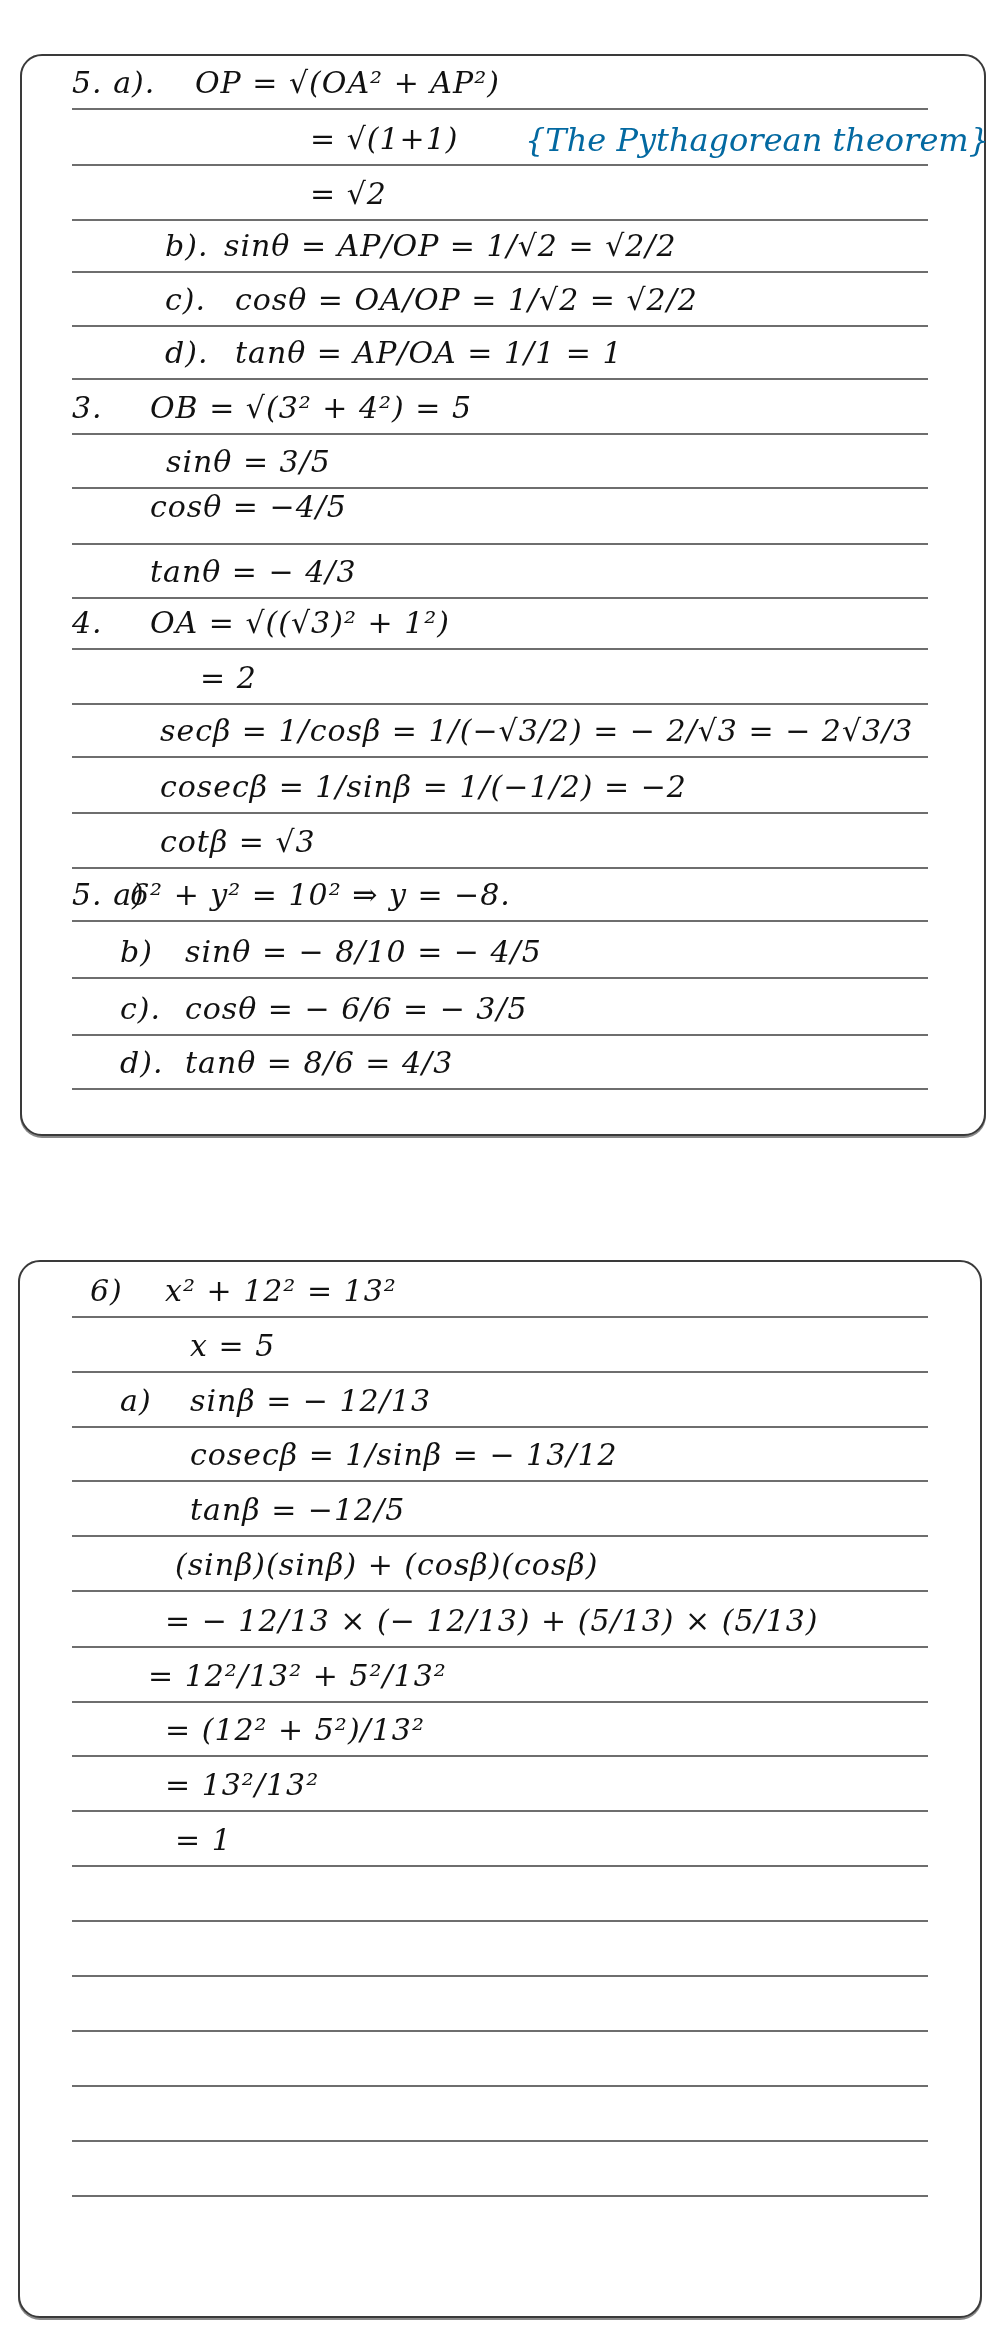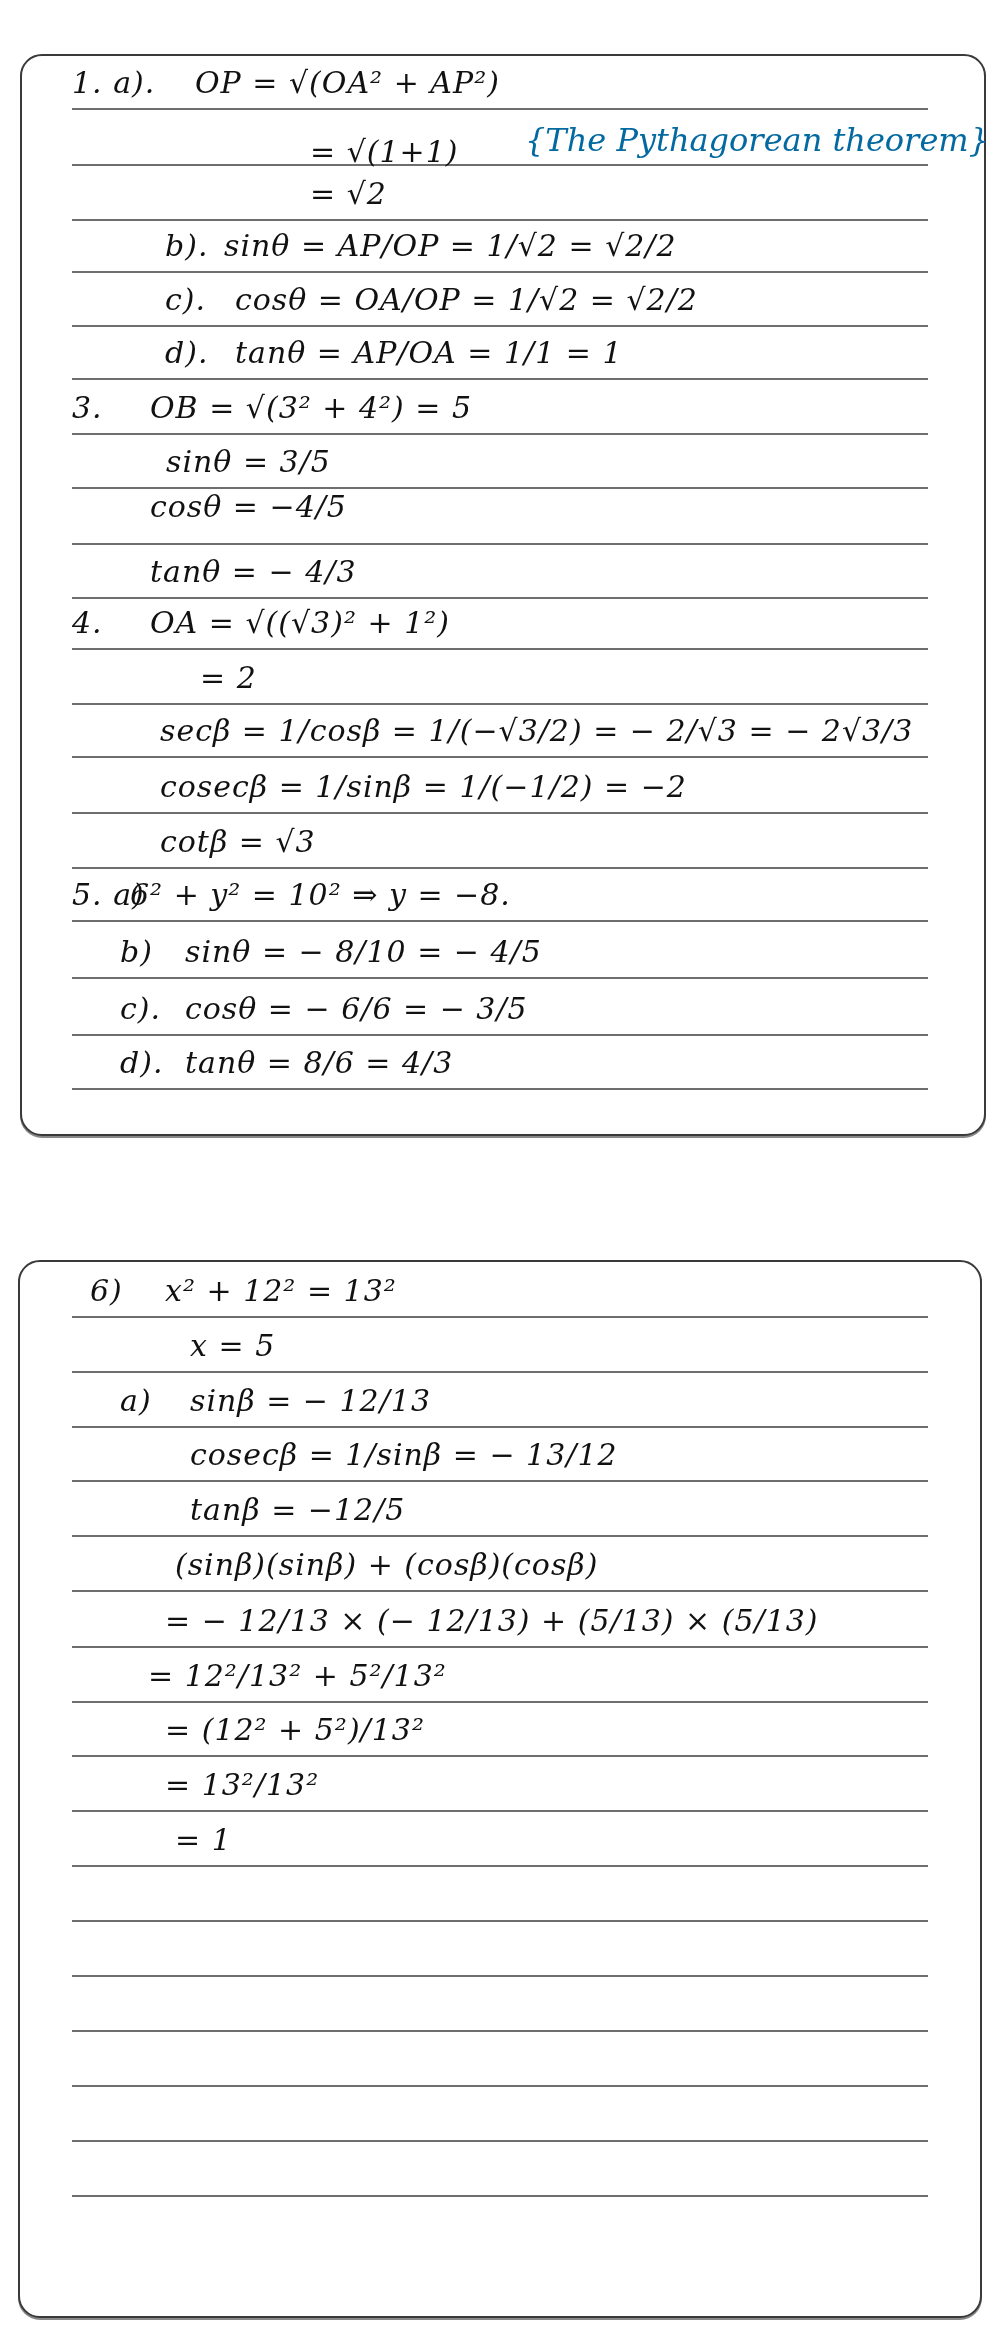--- a/index.html
+++ b/index.html
@@ -33,23 +33,23 @@
     <div class="rule" style="left: 72px; top: 703px; width: 856px;"></div>
     <div class="rule" style="left: 72px; top: 756px; width: 856px;"></div>
     <div class="rule" style="left: 72px; top: 812px; width: 856px;"></div>
     <div class="rule" style="left: 72px; top: 867px; width: 856px;"></div>
     <div class="rule" style="left: 72px; top: 920px; width: 856px;"></div>
     <div class="rule" style="left: 72px; top: 977px; width: 856px;"></div>
     <div class="rule" style="left: 72px; top: 1034px; width: 856px;"></div>
     <div class="rule" style="left: 72px; top: 1088px; width: 856px;"></div>
   </div>
 <div id="p1rows">
-    <span class="row" style="left: 72px; top: 68px;">1.   a).</span>
+    <span class="row" style="left: 72px; top: 68px;">5.   a).</span>
     <span class="row" style="left: 195px; top: 68px;">OP = √(OA² + AP²)</span>
-    <span class="row" style="left: 310px; top: 137px;">= √(1+1)</span>
+    <span class="row" style="left: 310px; top: 124px;">= √(1+1)</span>
     <span class="note" style="left: 525px; top: 124px; color: #0369a1;">{The Pythagorean theorem}</span>
     <span class="row" style="left: 310px; top: 179px;">= √2</span>
     <span class="row" style="left: 165px; top: 231px;">b).</span>
     <span class="row" style="left: 224px; top: 231px;">sinθ = AP/OP = 1/√2 = √2/2</span>
     <span class="row" style="left: 165px; top: 285px;">c).</span>
     <span class="row" style="left: 235px; top: 285px;">cosθ = OA/OP = 1/√2 = √2/2</span>
     <span class="row" style="left: 165px; top: 338px;">d).</span>
     <span class="row" style="left: 235px; top: 338px;">tanθ = AP/OA = 1/1 = 1</span>
     <span class="row" style="left: 72px; top: 393px;">3.</span>
     <span class="row" style="left: 150px; top: 393px;">OB = √(3² + 4²) = 5</span>

